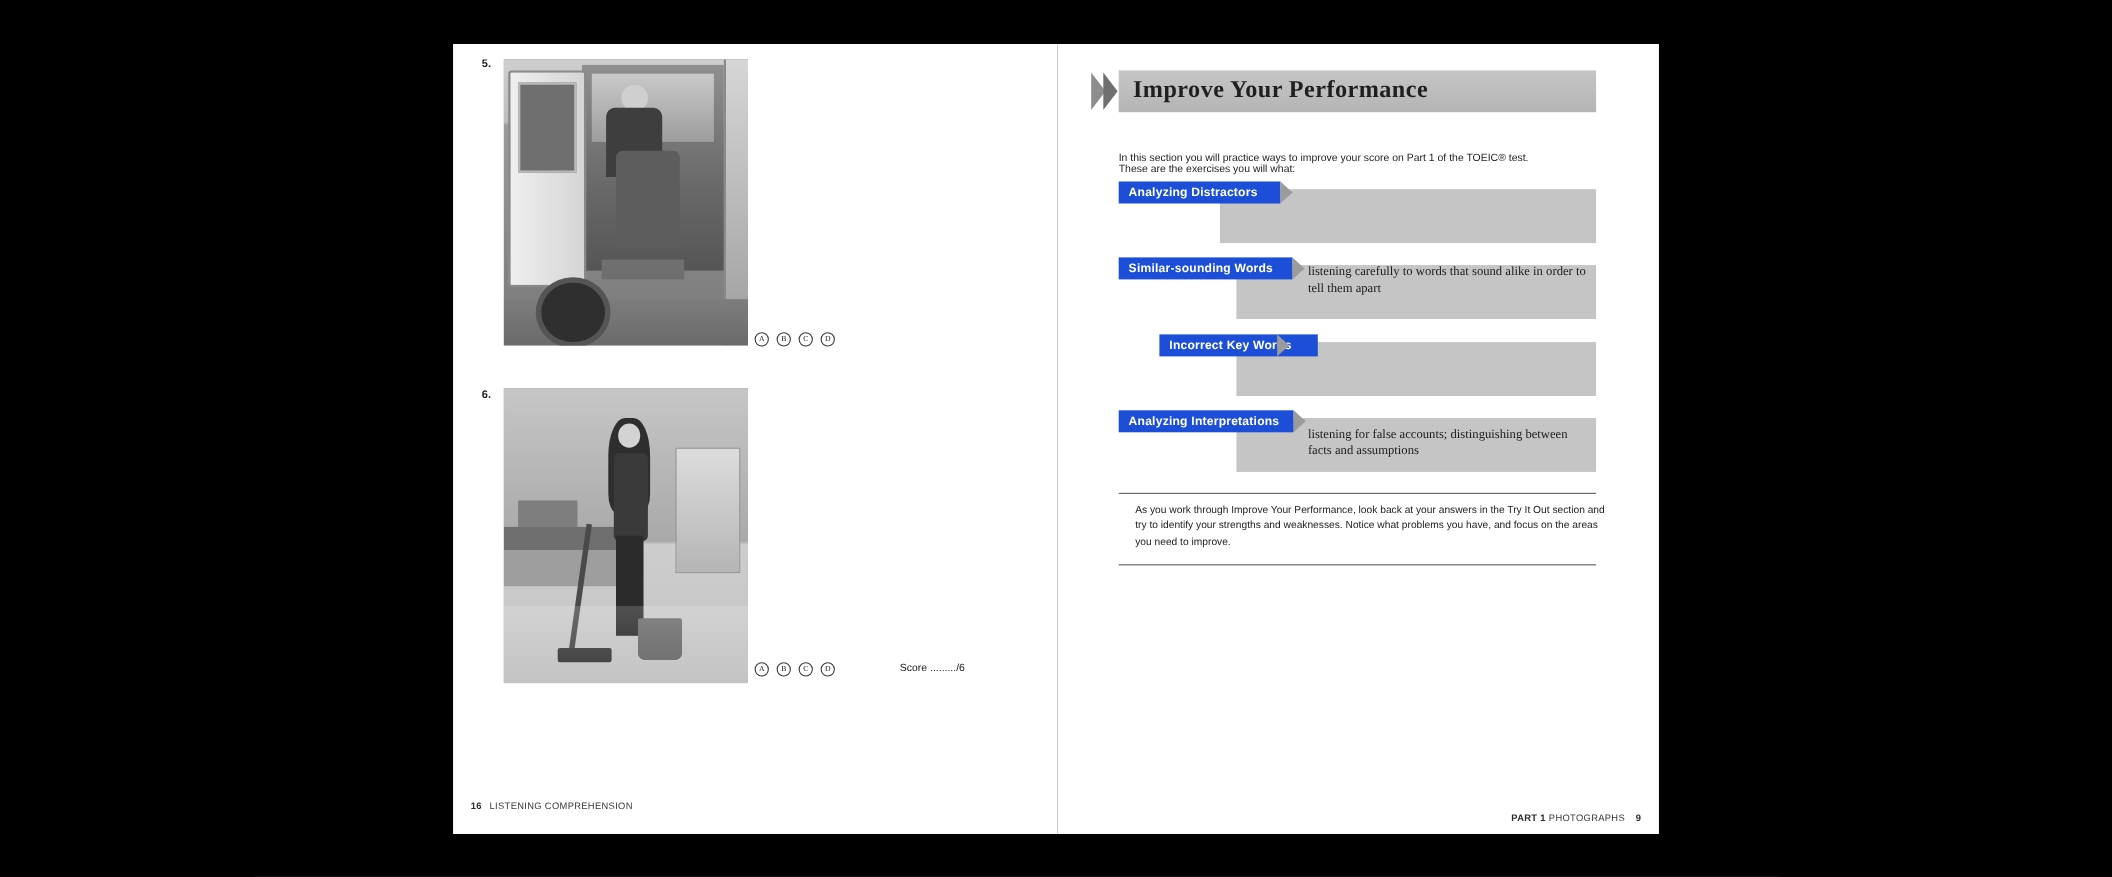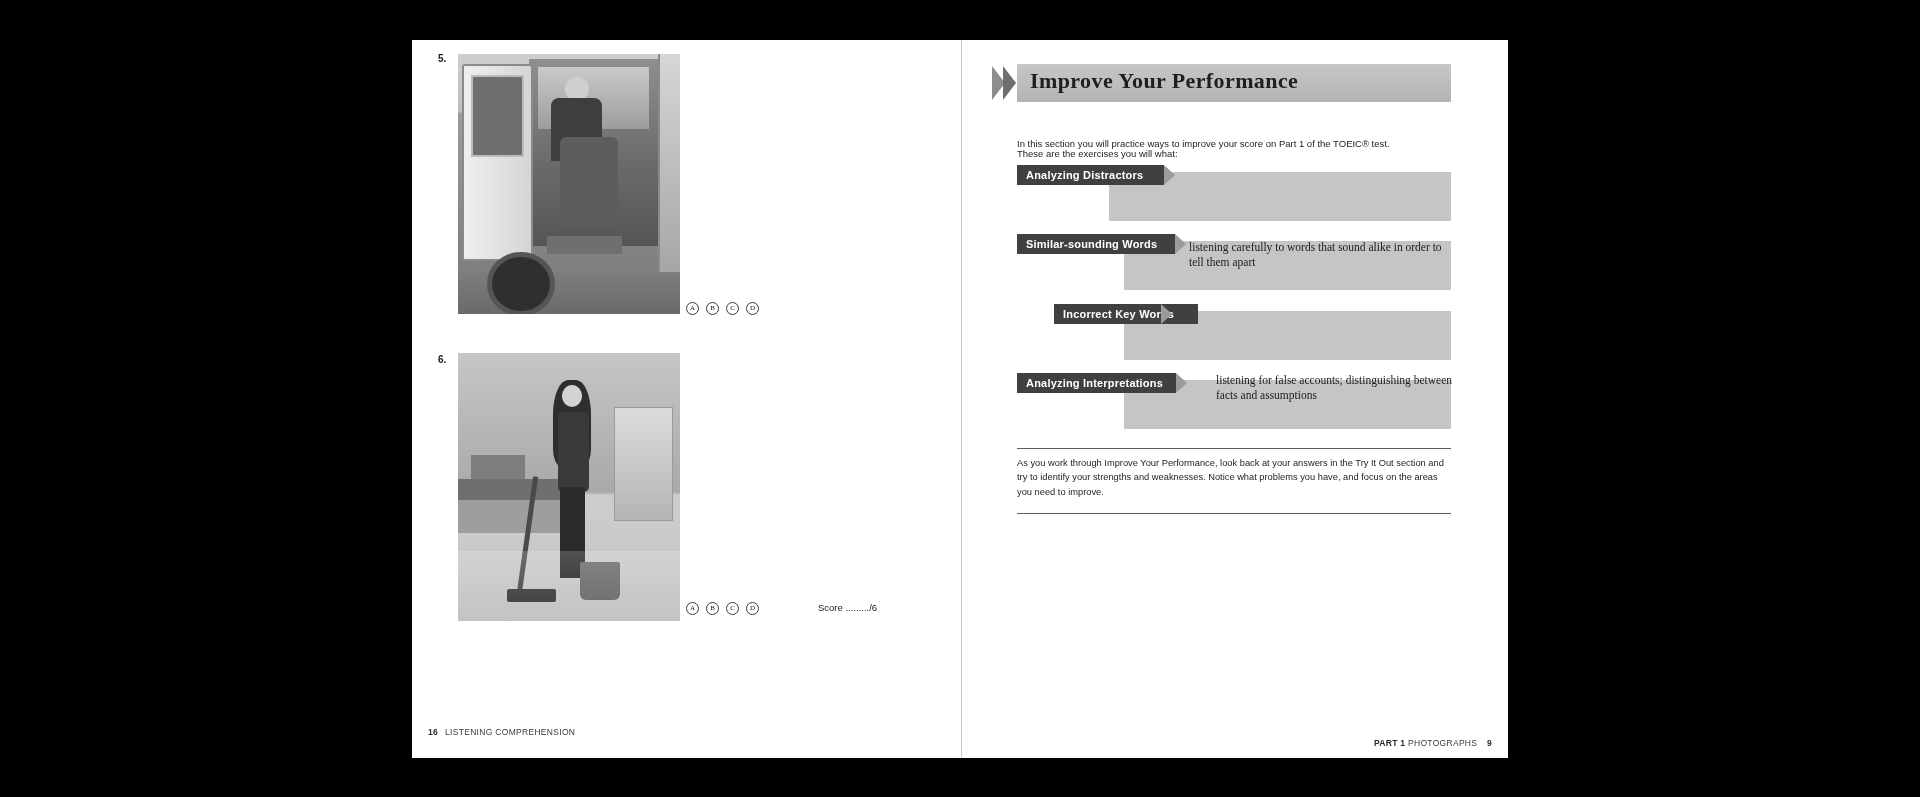--- a/index.html
+++ b/index.html
@@ -312,21 +312,21 @@
   .ex-desc-text {
     position: absolute;
     font-family: "Liberation Serif", serif;
     font-size: 11.5px;
     line-height: 1.3;
     color: #1c1c1c;
   }
   .ex-label {
     position: absolute;
     height: 20px;
-    background: #404040;
+    background: #1d4ed8;
     display: flex;
     align-items: center;
     padding-left: 9px;
     box-sizing: border-box;
     font-size: 11px;
     font-weight: bold;
     color: #ffffff;
     letter-spacing: .2px;
   }
   .ex-label-arrow {
@@ -339,21 +339,21 @@
   }
   .rule {
     position: absolute;
     left: 55px;
     width: 434px;
     height: 1px;
     background: #5c5c5c;
   }
   .closing {
     position: absolute;
-    left: 55px;
+    left: 70px;
     width: 434px;
     font-size: 9.3px;
     color: #1d1d1d;
     line-height: 1.55;
   }
   .footer-right {
     position: absolute;
     right: 16px;
     bottom: 10px;
     font-size: 8.5px;
@@ -471,21 +471,21 @@
     <div class="ex-row" style="top:264px; height:56px;">
       <div class="ex-desc-box" style="left:107px; top:7px; width:327px; height:49px;"></div>
       <div class="ex-label" style="left:0; top:0; width:144px;margin-left:37px;">Incorrect Key Words</div>
       <div class="ex-label-arrow" style="left:144px;"></div>
     </div>
 
     <div class="ex-row" style="top:333px; height:56px;">
       <div class="ex-desc-box" style="left:107px; top:7px; width:327px; height:49px;"></div>
       <div class="ex-label" style="left:0; top:0; width:159px;">Analyzing Interpretations</div>
       <div class="ex-label-arrow" style="left:159px;"></div>
-      <div class="ex-desc-text" style="left:172px; top:0; width:258px;margin-left:27px;">listening for false accounts; distinguishing between facts and assumptions</div>
+      <div class="ex-desc-text" style="left:172px; top:15px; width:258px;">listening for false accounts; distinguishing between facts and assumptions</div>
     </div>
 
     <div class="rule" style="top:408px;"></div>
     <div class="closing" style="top:416px;">As you work through Improve Your Performance, look back at your answers in the Try It Out section and try to identify your strengths and weaknesses. Notice what problems you have, and focus on the areas you need to improve.</div>
     <div class="rule" style="top:473px;"></div>
 
     <div class="footer-right">
       <span class="part">PART 1</span>
       <span>PHOTOGRAPHS</span>
       <span class="pg">9</span>

